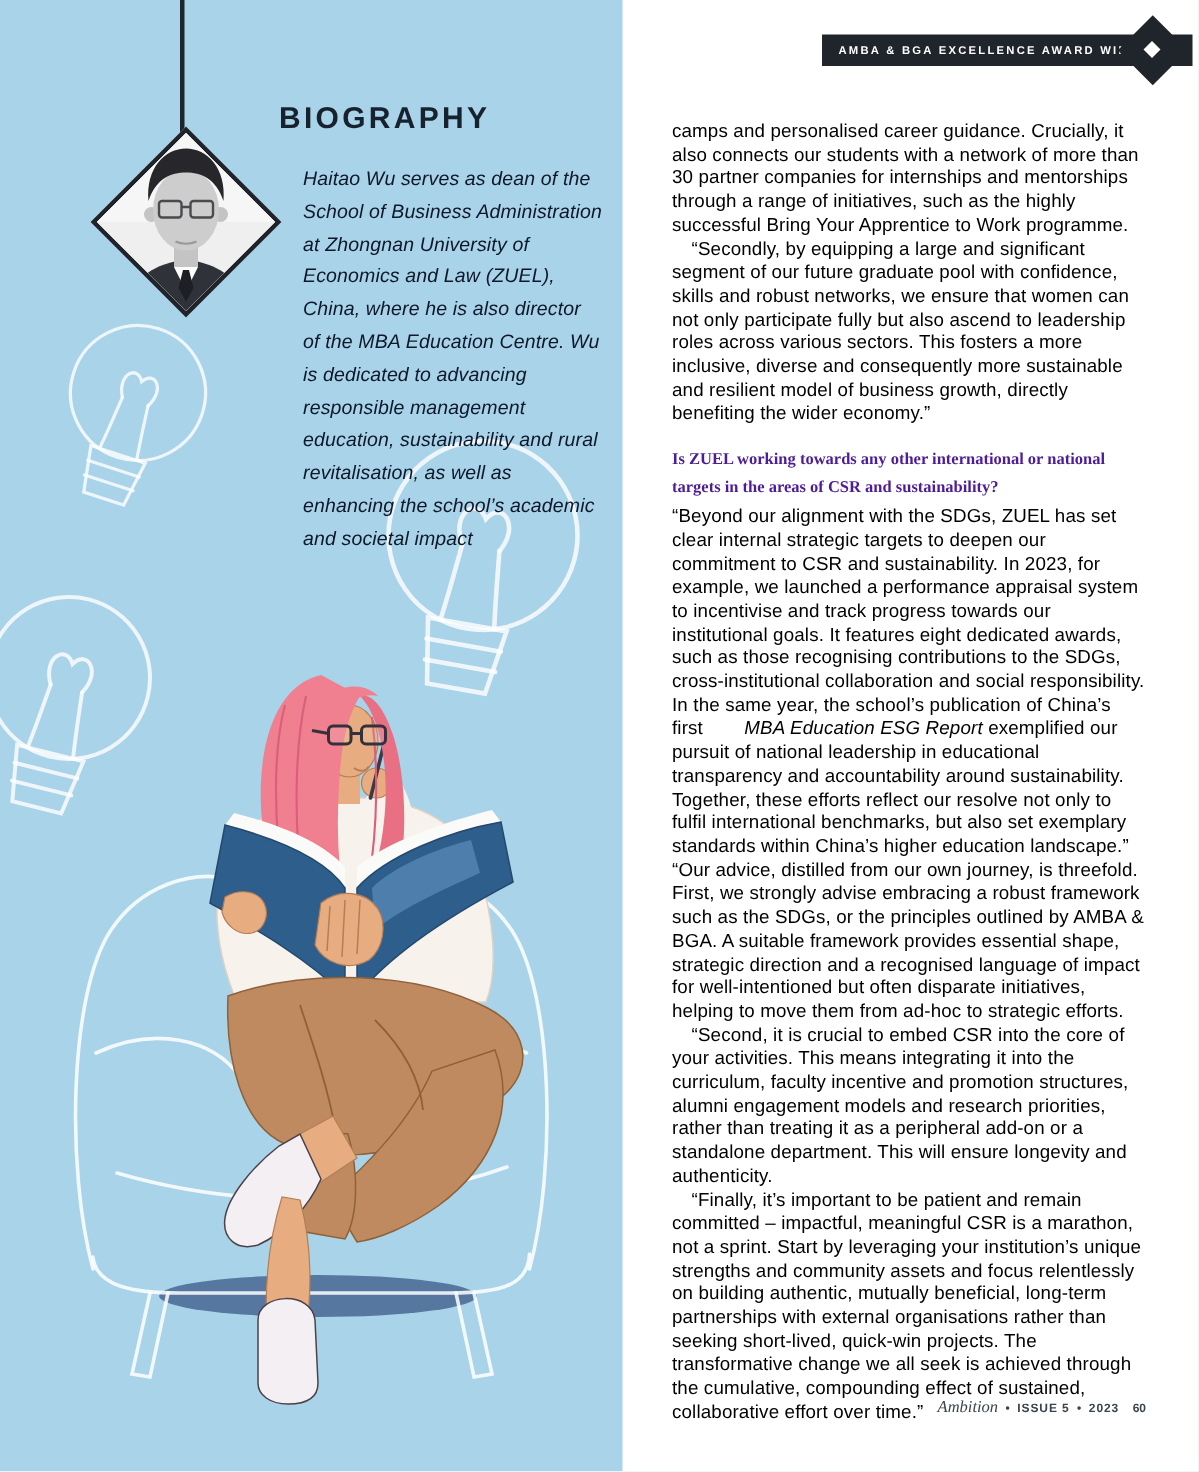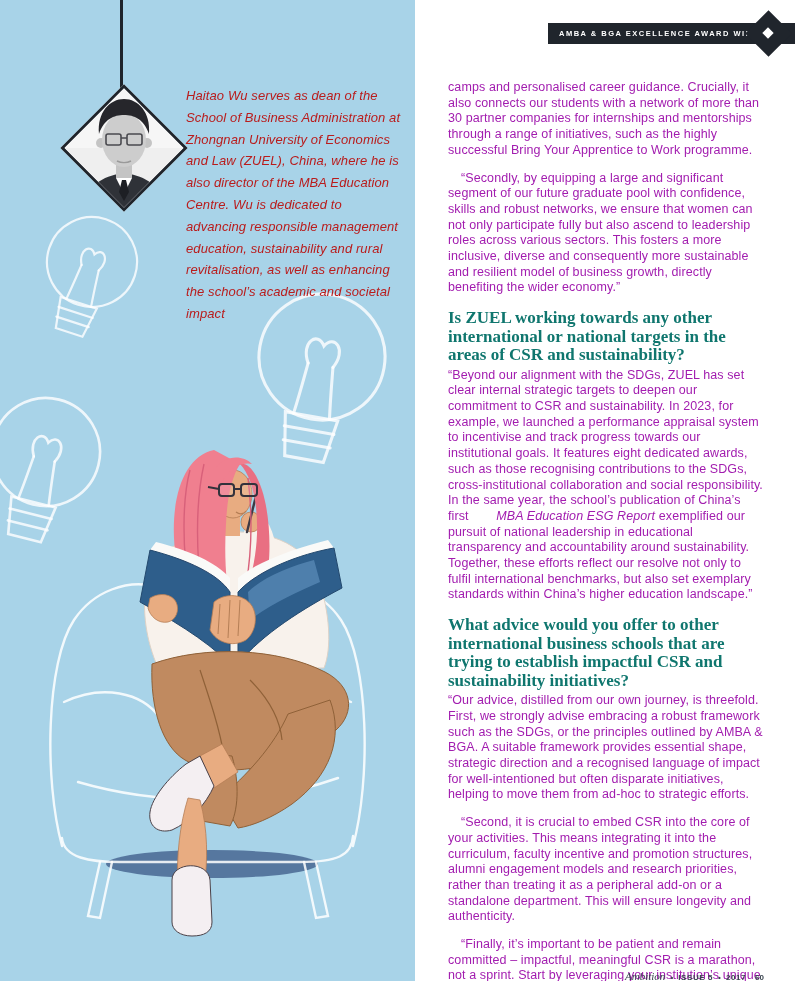--- a/index.html
+++ b/index.html
@@ -19,22 +19,22 @@
   .portrait-inner {
     position:absolute; left:-18px; top:-18px; width:120px; height:120px;
     transform:rotate(-45deg);
   }
 
   .bio-block { position:absolute; left:186px; top:68px; width:216px; }
   .bio-title {
     margin:0; font-size:20px; font-weight:bold; letter-spacing:2.2px; color:#17222E;
   }
   .bio-text {
-    margin:17px 0 0 0; font-size:13px; font-style:italic; line-height:21.8px;
-    color:#b91c1c; letter-spacing:0.1px;
+    margin:17px 0 0 16px; font-size:13px; font-style:italic; line-height:21.8px;
+    color:#0f172a; letter-spacing:0.1px;
   }
 
   .panel-art { position:absolute; left:0; top:0; width:415px; height:981px; }
 
   
   .banner {
     position:absolute; left:548px; top:23px; right:4px; height:21px; background:#20252C;
     display:flex; align-items:center; padding-left:11px; box-sizing:border-box;
   }
   .banner-label {
@@ -45,32 +45,32 @@
     background:#20252C; transform:rotate(45deg);
   }
   .banner-mini-diamond {
     position:absolute; left:216px; top:6px; width:8px; height:8px;
     background:#ffffff; transform:rotate(45deg);
   }
 
   
   .content { position:absolute; left:448px; top:80px; width:316px; }
   .content p.body {
-    margin:0; font-size:12.5px; line-height:15.7px; letter-spacing:0.1px; color:#a21caf;
-  }
-  .content p.indent { text-indent:13px;margin-top:12px; }
+    margin:0; font-size:12.5px; line-height:15.7px; letter-spacing:0.1px; color:#000000;
+  }
+  .content p.indent { text-indent:13px; }
   .content h2.question {
     margin:13px 0 3px 0; font-family:"Liberation Serif", serif; font-weight:bold;
-    font-size:17px; line-height:18.5px; color:#0f766e;
+    font-size:11px; line-height:18.5px; color:#4c1d95;
   }
   .content i { font-style:italic;margin-left:24px; }
 
   
   .footer {
-    position:absolute; right:35px; top:970px; display:flex; align-items:baseline;
+    position:absolute; right:35px; top:932px; display:flex; align-items:baseline;
     color:#39444E; white-space:nowrap;
   }
   .footer .mag { font-family:"Liberation Serif", serif; font-style:italic; font-size:11px; }
   .footer .sep { font-size:8px; margin:0 5px; font-weight:bold; }
   .footer .meta { font-size:8px; font-weight:bold; letter-spacing:0.6px; }
   .footer .pagenum { font-size:8px; font-weight:bold; margin-left:9px; }
 </style>
 </head>
 <body>
 
@@ -186,45 +186,45 @@
         <g stroke="#4A4A4F" stroke-width="1.6" fill="none">
           <rect x="42" y="46" width="15" height="11" rx="2"></rect>
           <rect x="63" y="46" width="15" height="11" rx="2"></rect>
           <path d="M 57 50 L 63 50"></path>
         </g>
         <path d="M 53 73 C 57 75 63 75 67 73" stroke="#9A9A9A" stroke-width="1.4" fill="none"></path>
       </svg>
     </div>
 
     <div class="bio-block">
+      <h1 class="bio-title">BIOGRAPHY</h1>
       <p class="bio-text">Haitao Wu serves as dean of the School of Business Administration at Zhongnan University of Economics and Law (ZUEL), China, where he is also director of the MBA Education Centre. Wu is dedicated to advancing responsible management education, sustainability and rural revitalisation, as well as enhancing the school’s academic and societal impact</p>
     </div>
   </div>
 
   <div class="banner">
     <span class="banner-label">AMBA &amp; BGA EXCELLENCE AWARD WINNERS</span>
     <span class="banner-big-diamond"></span>
     <span class="banner-mini-diamond"></span>
   </div>
 
   <div class="content">
     <p class="body">camps and personalised career guidance. Crucially, it also connects our students with a network of more than 30 partner companies for internships and mentorships through a range of initiatives, such as the highly successful Bring Your Apprentice to Work programme.</p>
     <p class="body indent">“Secondly, by equipping a large and significant segment of our future graduate pool with confidence, skills and robust networks, we ensure that women can not only participate fully but also ascend to leadership roles across various sectors. This fosters a more inclusive, diverse and consequently more sustainable and resilient model of business growth, directly benefiting the wider economy.”</p>
 
     <h2 class="question">Is ZUEL working towards any other international or national targets in the areas of CSR and sustainability?</h2>
     <p class="body"><span>“Beyond our alignment with the SDGs, ZUEL has set clear internal strategic targets to deepen our commitment to CSR and sustainability. In 2023, for example, we launched a performance appraisal system to incentivise and track progress towards our institutional goals. It features eight dedicated awards, such as those recognising contributions to the SDGs, cross-institutional collaboration and social responsibility. In the same year, the school’s publication of China’s first </span><i>MBA Education ESG Report</i><span> exemplified our pursuit of national leadership in educational transparency and accountability around sustainability. Together, these efforts reflect our resolve not only to fulfil international benchmarks, but also set exemplary standards within China’s higher education landscape.”</span></p>
 
-    <h2 class="question">What advice would you offer to other international business schools that are trying to establish impactful CSR and sustainability initiatives?</h2>
     <p class="body">“Our advice, distilled from our own journey, is threefold. First, we strongly advise embracing a robust framework such as the SDGs, or the principles outlined by AMBA &amp; BGA. A suitable framework provides essential shape, strategic direction and a recognised language of impact for well-intentioned but often disparate initiatives, helping to move them from ad-hoc to strategic efforts.</p>
     <p class="body indent">“Second, it is crucial to embed CSR into the core of your activities. This means integrating it into the curriculum, faculty incentive and promotion structures, alumni engagement models and research priorities, rather than treating it as a peripheral add-on or a standalone department. This will ensure longevity and authenticity.</p>
     <p class="body indent"><span>“Finally, it’s important to be patient and remain committed – impactful, meaningful CSR is a marathon, not a sprint. Start by leveraging your institution’s unique strengths and community assets and focus relentlessly on building authentic, mutually beneficial, long-term partnerships with external organisations rather than seeking short-lived, quick-win projects. The transformative change we all seek is achieved through the cumulative, compounding effect of sustained, collaborative effort over time.”</span></p>
   </div>
 
   <div class="footer">
     <span class="mag">Ambition</span>
     <span class="sep">•</span>
     <span class="meta">ISSUE 5</span>
     <span class="sep">•</span>
-    <span class="meta">2017</span>
+    <span class="meta">2023</span>
     <span class="pagenum">60</span>
   </div>
 
 </div>
 
 </body></html>

